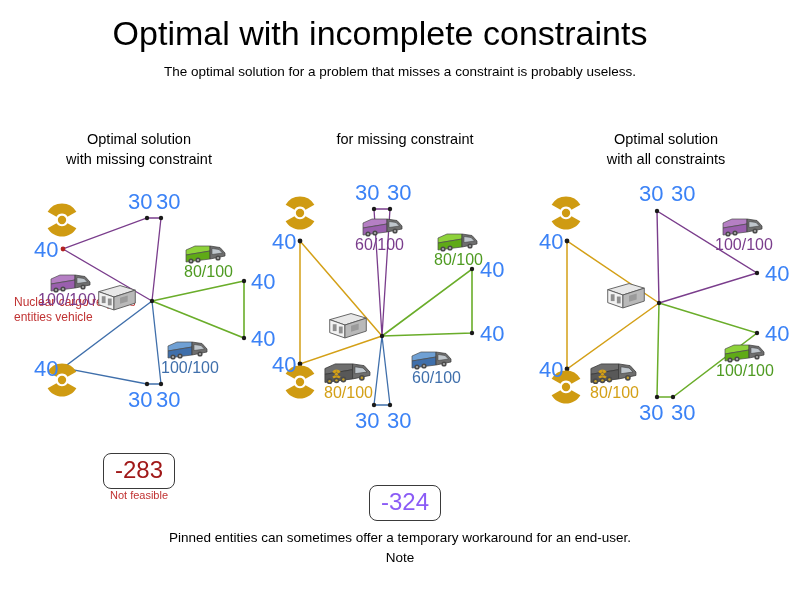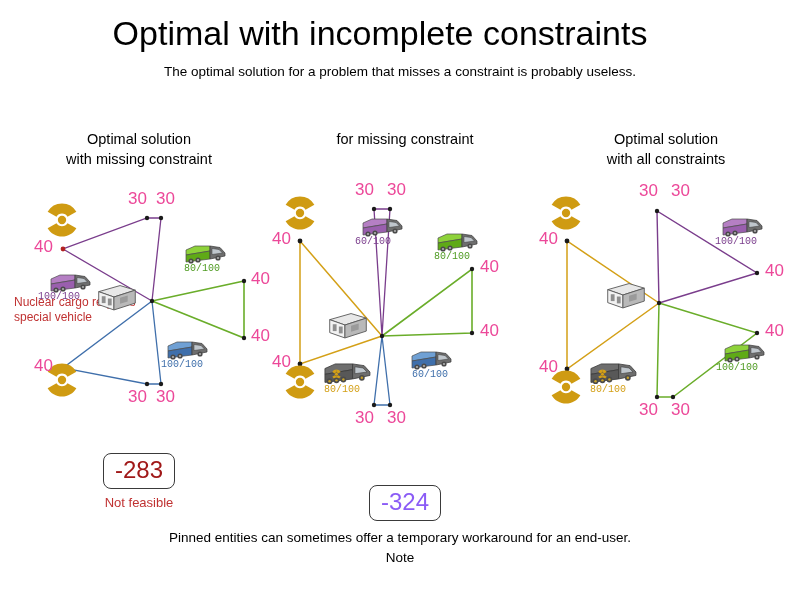--- a/index.html
+++ b/index.html
@@ -30,29 +30,29 @@
   }
 
   .warn-note{
     position:absolute;left:8px;top:174px;width:170px;
     font-size:12px;line-height:14.5px;color:#c0392b;color:#c03232;
   }
 
   .diagram{position:absolute;left:0;top:60px;width:266px;height:250px;}
   svg.routes{position:absolute;left:0;top:0;overflow:visible;}
 
-  .lbl{position:absolute;font-size:17px;color:#ec4899;white-space:nowrap;}
-  .cap{position:absolute;font-size:10px;white-space:nowrap;font-family:Liberation Mono, monospace;}
+  .lbl{position:absolute;font-size:22px;color:#3b82f6;white-space:nowrap;}
+  .cap{position:absolute;font-size:16px;white-space:nowrap;}
 
   .score-wrap{position:absolute;top:332px;width:266px;text-align:center;}
   .score-box{
     display:inline-block;border:1.6px solid #3a3a3a;border-radius:8px;
     padding:2px 11px 4px 11px;font-size:24px;line-height:28px;background:#fff;
   }
-  .score-sub{margin-top:6px;font-size:13px;}
+  .score-sub{font-size:11px;}
 
   .footer{
     position:absolute;left:0;top:528px;width:800px;text-align:center;
     font-size:13.5px;line-height:20px;color:#000;
   }
 
   
   .icon{position:absolute;}
   .nuke{width:38px;height:38px;}
   .truck{width:44px;height:26px;}
@@ -67,21 +67,21 @@
   <div class="subtitle">The optimal solution for a problem that misses a constraint is probably useless.</div>
 
   <div class="panel panel-1">
     <div class="panel-heading">
       <div>Optimal solution</div>
       <div>with missing constraint</div>
     </div>
 
     <div class="warn-note">
       <div>Nuclear cargo requires</div>
-      <div>special vehicle</div>
+      <div>entities vehicle</div>
     </div>
 
     <div class="diagram">
       <svg class="routes" width="266" height="250" viewBox="0 0 266 250">
 
         <g>
           <polyline points="146,120 57,68 141,37 155,37 146,120" fill="none" stroke="#7a3d8c" stroke-width="1.3"></polyline>
         </g>
 
         <g>

